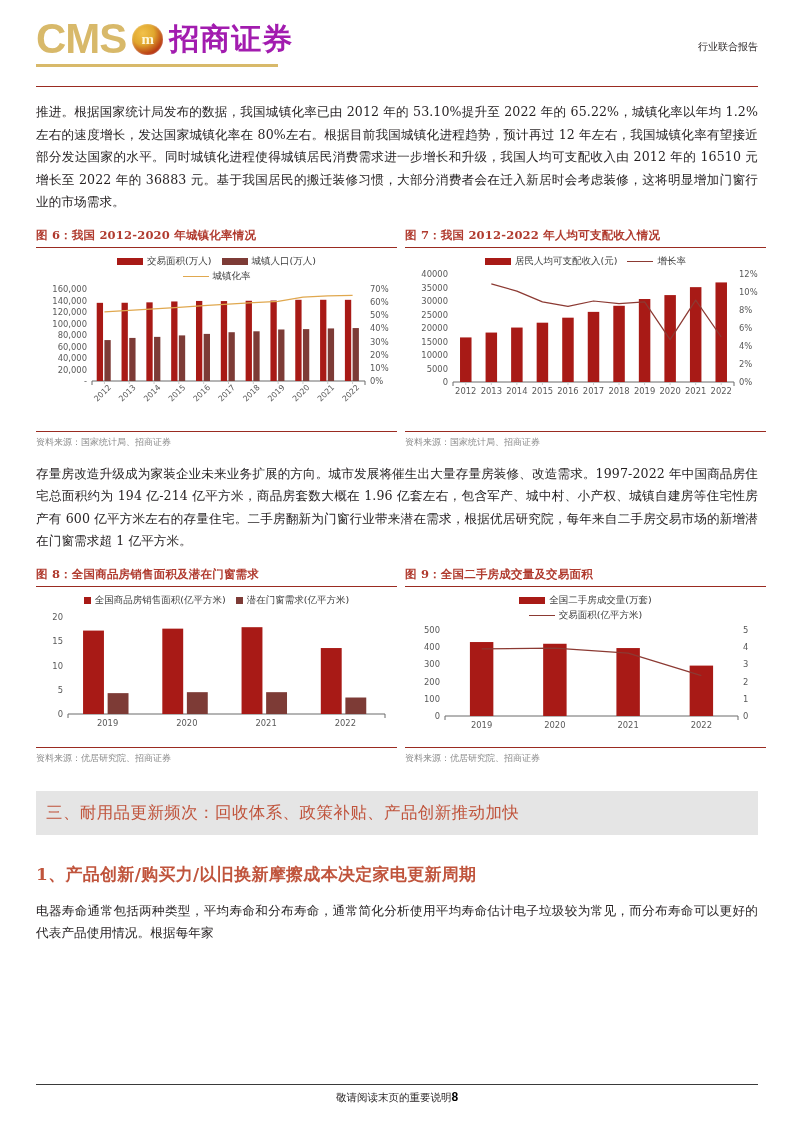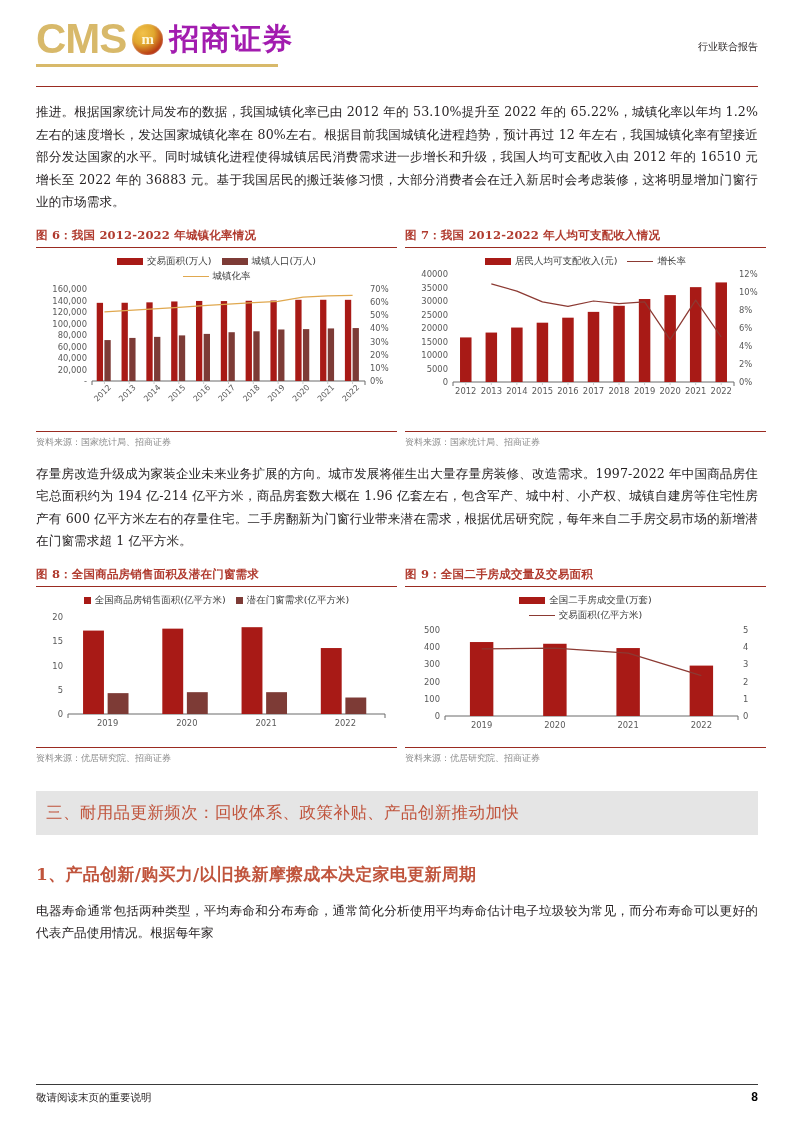--- a/index.html
+++ b/index.html
@@ -94,21 +94,21 @@
   }
   .section-h3 {
     color:#c0543c; font-size:17px; font-weight:bold; margin-top:28px;
     font-family:"DejaVu Serif","Liberation Serif",serif; letter-spacing:.3px;
   }
 
   
   .footer {
     position:absolute; left:36px; right:36px; bottom:18px;
     border-top:1px solid #3a3a3a; padding-top:5px;
-    display:flex; justify-content:space-between; align-items:baseline;
+    display:flex; justify-content:center; align-items:baseline;
   }
   .footer-left { font-size:10.5px; color:#231f20; font-family:"DejaVu Serif",serif; }
   .footer-right { font-size:12px; font-weight:bold; color:#000;
                   font-family:"Liberation Sans",sans-serif; }
 </style>
 </head>
 <body>
 
 <div class="page">
 
@@ -126,21 +126,21 @@
   <div class="header-rule"></div>
 
   <div class="content">
 
     <p class="body-text">推进。根据国家统计局发布的数据，我国城镇化率已由 2012 年的 53.10%提升至 2022 年的 65.22%，城镇化率以年均 1.2%左右的速度增长，发达国家城镇化率在 80%左右。根据目前我国城镇化进程趋势，预计再过 12 年左右，我国城镇化率有望接近部分发达国家的水平。同时城镇化进程使得城镇居民消费需求进一步增长和升级，我国人均可支配收入由 2012 年的 16510 元增长至 2022 年的 36883 元。基于我国居民的搬迁装修习惯，大部分消费者会在迁入新居时会考虑装修，这将明显增加门窗行业的市场需求。</p>
 
     <div class="chart-row">
 
       <div class="chart-card">
         <div class="chart-title">
-          <span class="num">图 6：</span><span>我国 2012-2022 年城镇化率情况</span>
+          <span class="num">图 6：</span><span>我国 2012-2020 年城镇化率情况</span>
         </div>
         <div class="chart-box">
           <div class="legend">
             <span class="lg-item">
               <span class="sw-bar" style="background:#a81a16"></span>
               <span>交易面积(万人)</span>
             </span>
             <span class="lg-item">
               <span class="sw-bar" style="background:#7d3b36"></span>
               <span>城镇人口(万人)</span>

